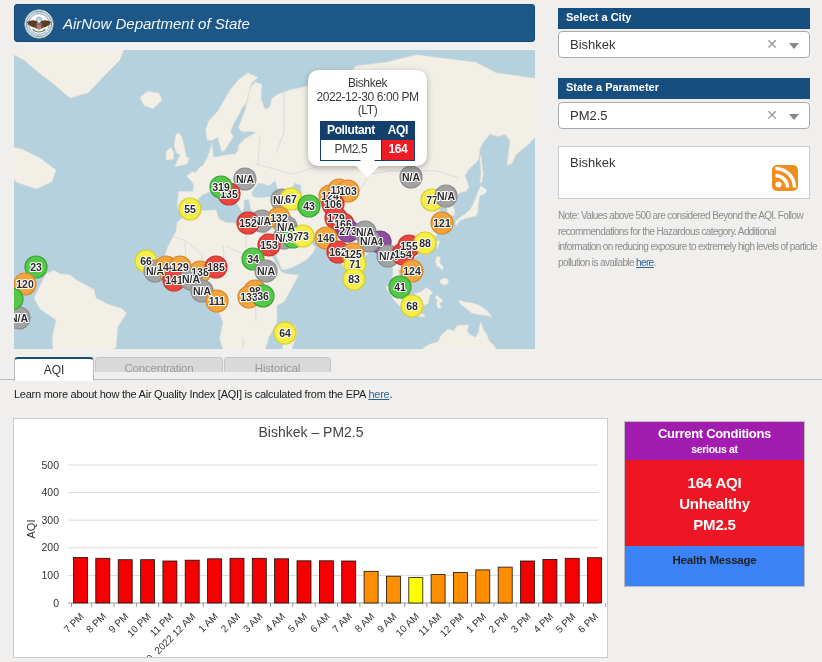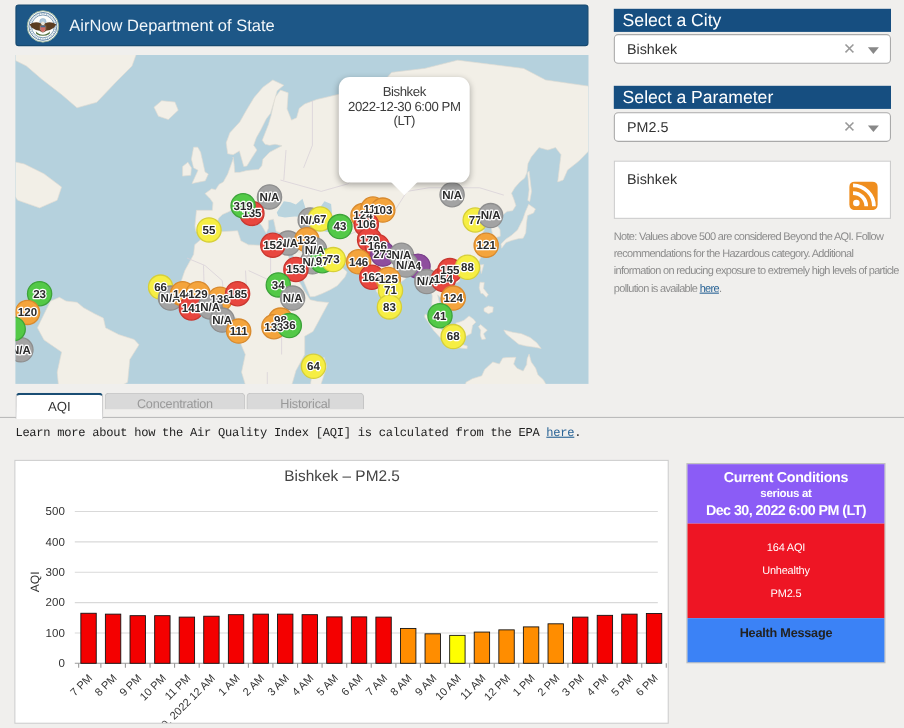--- a/index.html
+++ b/index.html
@@ -1,45 +1,45 @@
 <!DOCTYPE html>
 <html><head><meta charset="utf-8"><style>
 * { margin:0; padding:0; box-sizing:border-box; }
 html,body { width:822px; height:662px; background:#f0efed; font-family:"Liberation Sans",sans-serif; position:relative; overflow:hidden; }
 .abs { position:absolute; }
-.hdrbar { left:14px; top:4px; width:521px; height:38px; background:#1d5787; border:1px solid #16496f; border-radius:3px; }
+.hdrbar { left:14px; top:4px; width:521px; height:38px; background:#1d5787; border:1px solid #16496f; border-radius:3px;font-style:italic; }
 .hdrbar .title { position:absolute; left:48px; top:10px; color:#f2f7fa; font-size:15px; }
-.sidehdr { left:558px; width:252px; height:21px; background:#164e80; color:#fff; font-size:16px; font-weight:400; padding:3px 0 0 8px; }
+.sidehdr { left:558px; width:252px; height:21px; background:#164e80; color:#fff; font-size:11px; font-weight:700; padding:3px 0 0 8px; }
 .selbox { left:558px; width:252px; height:27px; background:#fff; border:1px solid #aaa; border-radius:4px; font-size:13px; color:#333; padding:5px 0 0 11px; }
 .selbox .x { position:absolute; right:31px; top:4px; color:#999; font-size:14px; }
 .selbox .car { position:absolute; right:10px; top:11px; width:0; height:0; border-left:5px solid transparent; border-right:5px solid transparent; border-top:6px solid #888; }
 .rssbox { left:558px; top:146px; width:252px; height:53px; background:#fff; border:1px solid #ccc; font-size:13px; color:#333; padding:8px 0 0 11px; }
 .note { left:558px; top:208px; width:268px; font-size:10px; color:#8c8c8c; line-height:15.5px; letter-spacing:-0.62px; white-space:nowrap; }
 .note a { color:#2a6496; }
 .map { left:14px; top:50px; width:521px; height:299px; background:#b5d1dd; overflow:hidden; }
 .popup { position:absolute; left:294px; top:20px; width:119px; height:96px; background:#fff; border-radius:10px; box-shadow:0 2px 6px rgba(0,0,0,.3); text-align:center; font-size:12px; letter-spacing:-0.4px; color:#3c3c3c; padding-top:7px; line-height:13.5px; z-index:5; }
 .popup .tail { position:absolute; left:51px; bottom:-8px; width:17px; height:17px; background:#fff; transform:rotate(45deg); }
 .ptab { margin:3px auto 0; border-collapse:collapse; }
 .ptab th { background:#13406b; color:#fff; font-size:12px; padding:2px 6px; border:1px solid #13406b; }
 .ptab td { font-size:12px; padding:3px 6px; border:1px solid #13406b; }
 .ptab td.aqi { background:#ee1c25; color:#fff; font-weight:700; }
 .tab { top:357px; height:15px; border-radius:4px 4px 0 0; font-size:12px; text-align:center; padding-top:4px; }
 .tab1 { left:14px; width:80px; background:#fff; border:1px solid #bbb; border-top:2px solid #1a4e74; border-bottom:none; color:#333; z-index:2; height:24px; }
 .tab2 { left:95px; width:128px; font-size:11.5px; letter-spacing:-0.2px; background:#d9d9d9; border:1px solid #c5c5c5; border-bottom:none; color:#999; }
 .tab3 { left:224px; width:107px; font-size:11.5px; letter-spacing:-0.2px; background:#d9d9d9; border:1px solid #c5c5c5; border-bottom:none; color:#999; }
 .tabline { top:379px; left:0; width:822px; height:1px; background:#bbb; }
-.learn { top:388px; left:14px; font-size:11px; letter-spacing:-0.25px; color:#222;font-family:Liberation Mono, monospace; }
+.learn { top:388px; left:14px; font-size:11px; letter-spacing:-0.25px; color:#222; }
 .learn a { color:#2a6496; }
 .chart { left:13px; top:418px; width:595px; height:240px; background:#fff; border:1px solid #ccc; }
 .panel { left:624px; top:421px; width:181px; border:1px solid #bbb; }
-.panel .ph { background:#8b5cf6; color:#fff; text-align:center; padding:4px 2px 5px; }
+.panel .ph { background:#a21caf; color:#fff; text-align:center; padding:4px 2px 5px; }
 .panel .ph .l1 { font-size:13px; font-weight:700; letter-spacing:-0.3px; }
 .panel .ph .l2 { font-size:10.5px; font-weight:700; margin-top:2px; letter-spacing:-0.3px; }
 .panel .ph .l3 { font-size:13px; font-weight:700; margin-top:1px; letter-spacing:-0.5px; }
-.panel .red { background:#ee1524; color:#fff; text-align:center; font-size:10px; font-weight:400; line-height:20.8px; padding:13px 0 11px; letter-spacing:-0.2px; }
+.panel .red { background:#ee1524; color:#fff; text-align:center; font-size:15px; font-weight:700; line-height:20.8px; padding:13px 0 11px; letter-spacing:-0.2px; }
 .panel .gray { background:#3b82f6; color:#333; padding:8px 7px 10px; overflow:hidden; }
 .panel .gray .hm { text-align:center; font-size:11.5px; font-weight:700; color:#222; margin-bottom:10px; letter-spacing:-0.2px; }
 .panel .gray .tx { font-size:10.5px; line-height:12.6px; color:#333; letter-spacing:-0.72px; white-space:nowrap; }
 </style></head><body>
 <div class="abs hdrbar">
  <svg style="position:absolute;left:9px;top:4px" width="30" height="30" viewBox="0 0 30 30">
   <circle cx="15" cy="15" r="14.3" fill="#fdfdfb" stroke="#8cab90" stroke-width="0.8"></circle>
   <circle cx="15" cy="15" r="12.7" fill="none" stroke="#39688f" stroke-width="0.7"></circle>
   <circle cx="15" cy="15" r="11.6" fill="none" stroke="#6e93b4" stroke-width="0.9" stroke-dasharray="1,1.2"></circle>
   <circle cx="15" cy="15" r="10.4" fill="none" stroke="#39688f" stroke-width="0.6"></circle>
@@ -51,21 +51,21 @@
   <path d="M12.9 14.3 h4.2 v3.4 q0 2.1 -2.1 2.6 q-2.1 -0.5 -2.1 -2.6 Z" fill="#f0e8e0"></path>
   <path d="M12.9 15.6 h4.2 v2.1 q0 2.1 -2.1 2.6 q-2.1 -0.5 -2.1 -2.6 Z" fill="#d06a66"></path>
   <rect x="12.9" y="14.3" width="4.2" height="1.5" fill="#44678e"></rect>
   <path d="M8.5 19.5 Q11 22.5 15 22.6 Q19 22.5 21.5 19.5 L21 21.8 Q18 23.6 15 23.6 Q12 23.6 9 21.8 Z" fill="#51703d"></path>
  </svg>
  <span class="title">AirNow Department of State</span>
 </div>
 
 <div class="abs sidehdr" style="top:8px">Select a City</div>
 <div class="abs selbox" style="top:31px">Bishkek<span class="x">✕</span><span class="car"></span></div>
-<div class="abs sidehdr" style="top:78px">Select a Parameter</div>
+<div class="abs sidehdr" style="top:78px">State a Parameter</div>
 <div class="abs selbox" style="top:102px">PM2.5<span class="x">✕</span><span class="car"></span></div>
 <div class="abs rssbox">Bishkek
  <svg style="position:absolute;right:11px;bottom:7px" width="26" height="26" viewBox="0 0 26 26">
   <rect x="0" y="0" width="26" height="26" rx="5" fill="#ef8e1e"></rect>
   <circle cx="6.5" cy="19.5" r="3" fill="#fff"></circle>
   <path d="M3.5 10.5 A 12 12 0 0 1 15.5 22.5" fill="none" stroke="#fff" stroke-width="3.4"></path>
   <path d="M3.5 3.5 A 19 19 0 0 1 22.5 22.5" fill="none" stroke="#fff" stroke-width="3.4"></path>
  </svg>
 </div>
 <div class="abs note">Note: Values above 500 are considered Beyond the AQI. Follow<br>recommendations for the Hazardous category. Additional<br>information on reducing exposure to extremely high levels of particle<br>pollution is available <a href="#">here</a>.</div>
@@ -232,20 +232,32 @@
 <text x="203" y="254.5" font-size="10.5" font-weight="700" fill="#2b2b2b" text-anchor="middle" stroke="#ffffff" stroke-width="2.2" paint-order="stroke" stroke-linejoin="round">111</text>
 <text x="241" y="244.5" font-size="10.5" font-weight="700" fill="#2b2b2b" text-anchor="middle" stroke="#ffffff" stroke-width="2.2" paint-order="stroke" stroke-linejoin="round">98</text>
 <text x="235" y="250.5" font-size="10.5" font-weight="700" fill="#2b2b2b" text-anchor="middle" stroke="#ffffff" stroke-width="2.2" paint-order="stroke" stroke-linejoin="round">133</text>
 <text x="249" y="249.5" font-size="10.5" font-weight="700" fill="#2b2b2b" text-anchor="middle" stroke="#ffffff" stroke-width="2.2" paint-order="stroke" stroke-linejoin="round">36</text>
 <text x="22" y="220.5" font-size="10.5" font-weight="700" fill="#2b2b2b" text-anchor="middle" stroke="#ffffff" stroke-width="2.2" paint-order="stroke" stroke-linejoin="round">23</text>
 <text x="11" y="237.5" font-size="10.5" font-weight="700" fill="#2b2b2b" text-anchor="middle" stroke="#ffffff" stroke-width="2.2" paint-order="stroke" stroke-linejoin="round">120</text>
 <text x="5" y="271.5" font-size="10.5" font-weight="700" fill="#2b2b2b" text-anchor="middle" stroke="#ffffff" stroke-width="2.2" paint-order="stroke" stroke-linejoin="round">N/A</text>
  </svg>
  <div class="popup">
   Bishkek<br>2022-12-30 6:00 PM<br>(LT)
+  <table class="ptab">
+        <tbody>
+          <tr>
+            <th>Pollutant</th>
+            <th>AQI</th>
+          </tr>
+  <tr>
+            <td>PM2.5</td>
+            <td class="aqi">164</td>
+          </tr>
+        </tbody>
+      </table>
   <div class="tail"></div>
  </div>
 </div>
 
 <div class="abs tab tab1">AQI</div>
 <div class="abs tab tab2">Concentration</div>
 <div class="abs tab tab3">Historical</div>
 <div class="abs tabline"></div>
 <div class="abs learn">Learn more about how the Air Quality Index [AQI] is calculated from the EPA <a href="#">here</a>.</div>
 
@@ -338,19 +350,18 @@
 <line x1="57.5" y1="188.0" x2="57.5" y2="184.0" stroke="#9a9a9a" stroke-width="1"></line>
 <text x="297" y="18" font-size="14" fill="#444" text-anchor="middle">Bishkek – PM2.5</text>
 <text x="21" y="110" font-size="11" fill="#333" text-anchor="middle" transform="rotate(-90 21 110)">AQI</text>
  </svg>
 </div>
 
 <div class="abs panel">
  <div class="ph">
       <div class="l1">Current Conditions</div>
       <div class="l2">serious at</div>
-      <div class="l3">Dec 30, 2022 6:00 PM (LT)</div>
     </div>
  <div class="red">164 AQI<br>Unhealthy<br>PM2.5</div>
  <div class="gray">
       <div class="hm">Health Message</div>
     </div>
 </div>
 
 </body></html>

